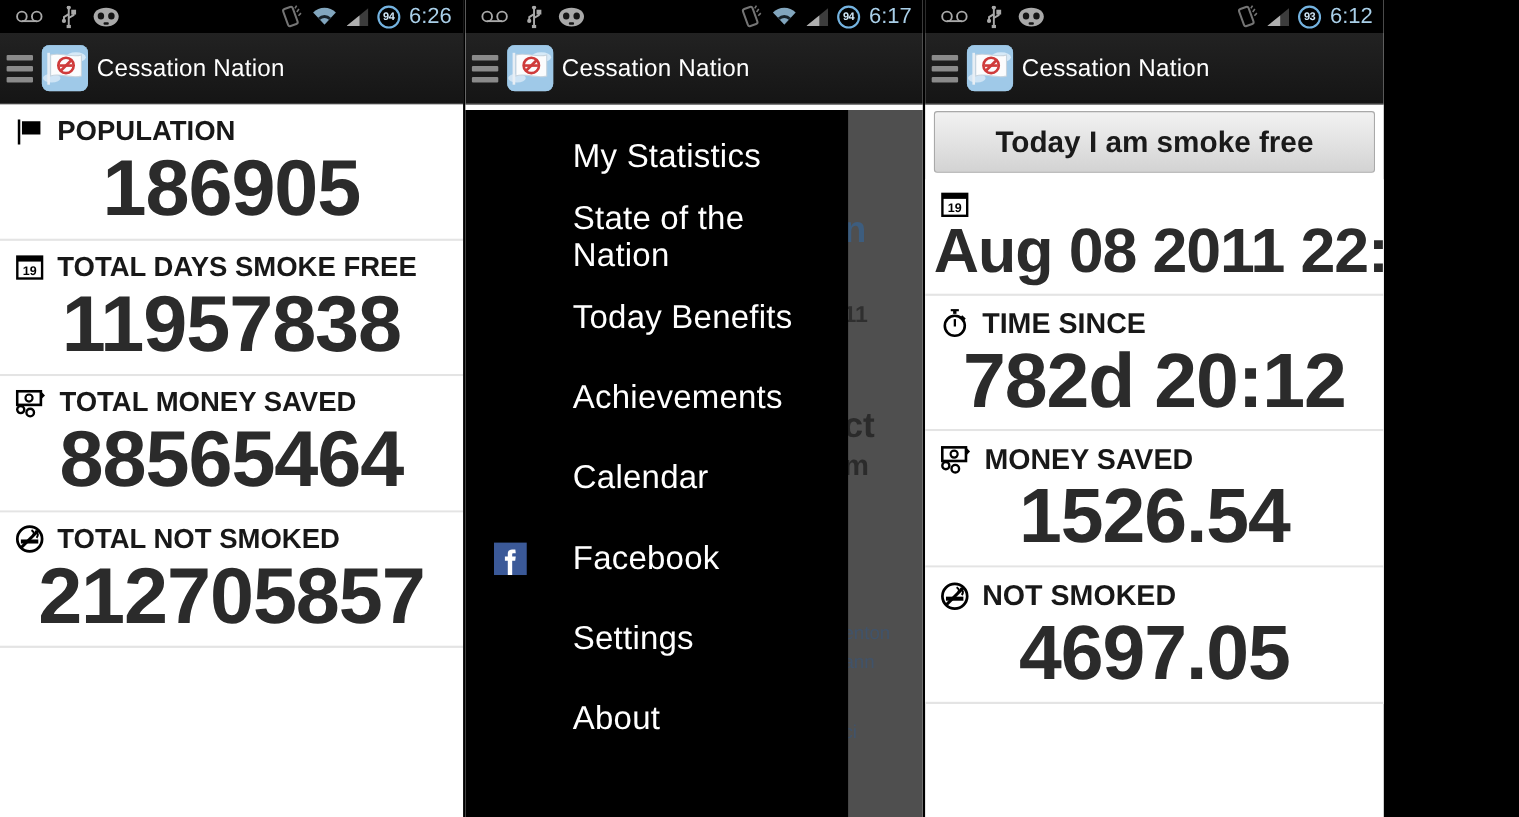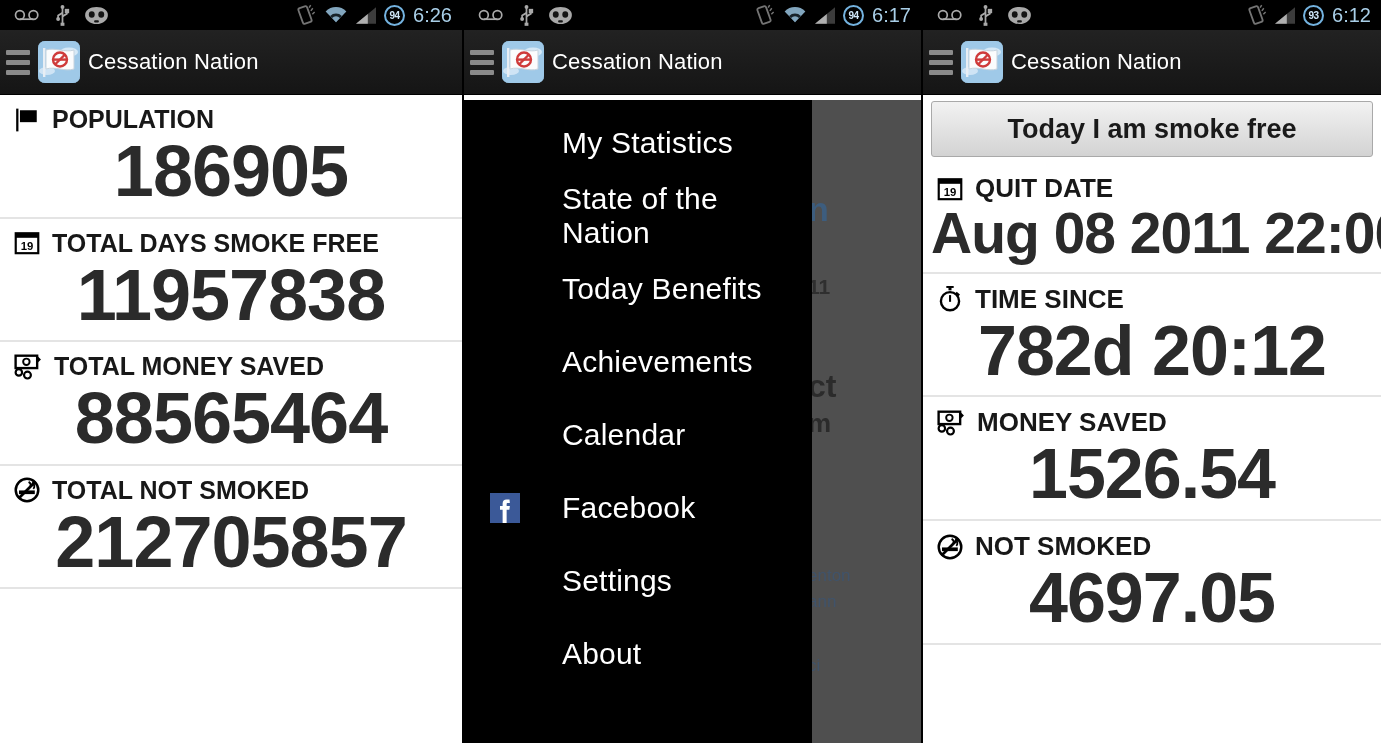--- a/index.html
+++ b/index.html
@@ -1,19 +1,19 @@
 <!DOCTYPE html>
 <html><head>
 <meta charset="utf-8">
 <style>
   * { margin:0; padding:0; box-sizing:border-box; }
   html,body { width:1381px; height:743px; overflow:hidden; background:#000; }
   body { font-family:"Liberation Sans", sans-serif; }
 
-  .screens { display:flex; width:1381px; height:743px; }
+  .screens { display:flex; width:1258px; height:743px; }
 
   .phone { position:relative; height:743px; overflow:hidden; background:#fff; }
   .phone.p1 { width:462px; }
   .phone.p2 { width:459px; border-left:2px solid #000; }
   .phone.p3 { width:460px; border-left:2px solid #000; }
 
   
   .statusbar {
     height:30px; background:#000; display:flex; align-items:center;
     padding:0 6px 0 14px; position:relative;
@@ -457,21 +457,20 @@
     </div>
 
     <div class="smokefree-btn">Today I am smoke free</div>
 
     <div>
       <div class="stat first">
         <div class="stat-head">
           <svg width="26" height="26">
               <use href="#ic-cal19"></use>
             </svg>
-          <div class="stat-label">QUIT DATE</div>
         </div>
         <div class="stat-value" style="font-size:57px">Aug 08 2011 22:00</div>
       </div>
       <div class="stat">
         <div class="stat-head">
           <svg width="26" height="26">
               <use href="#ic-stopwatch"></use>
             </svg>
           <div class="stat-label">TIME SINCE</div>
         </div>

